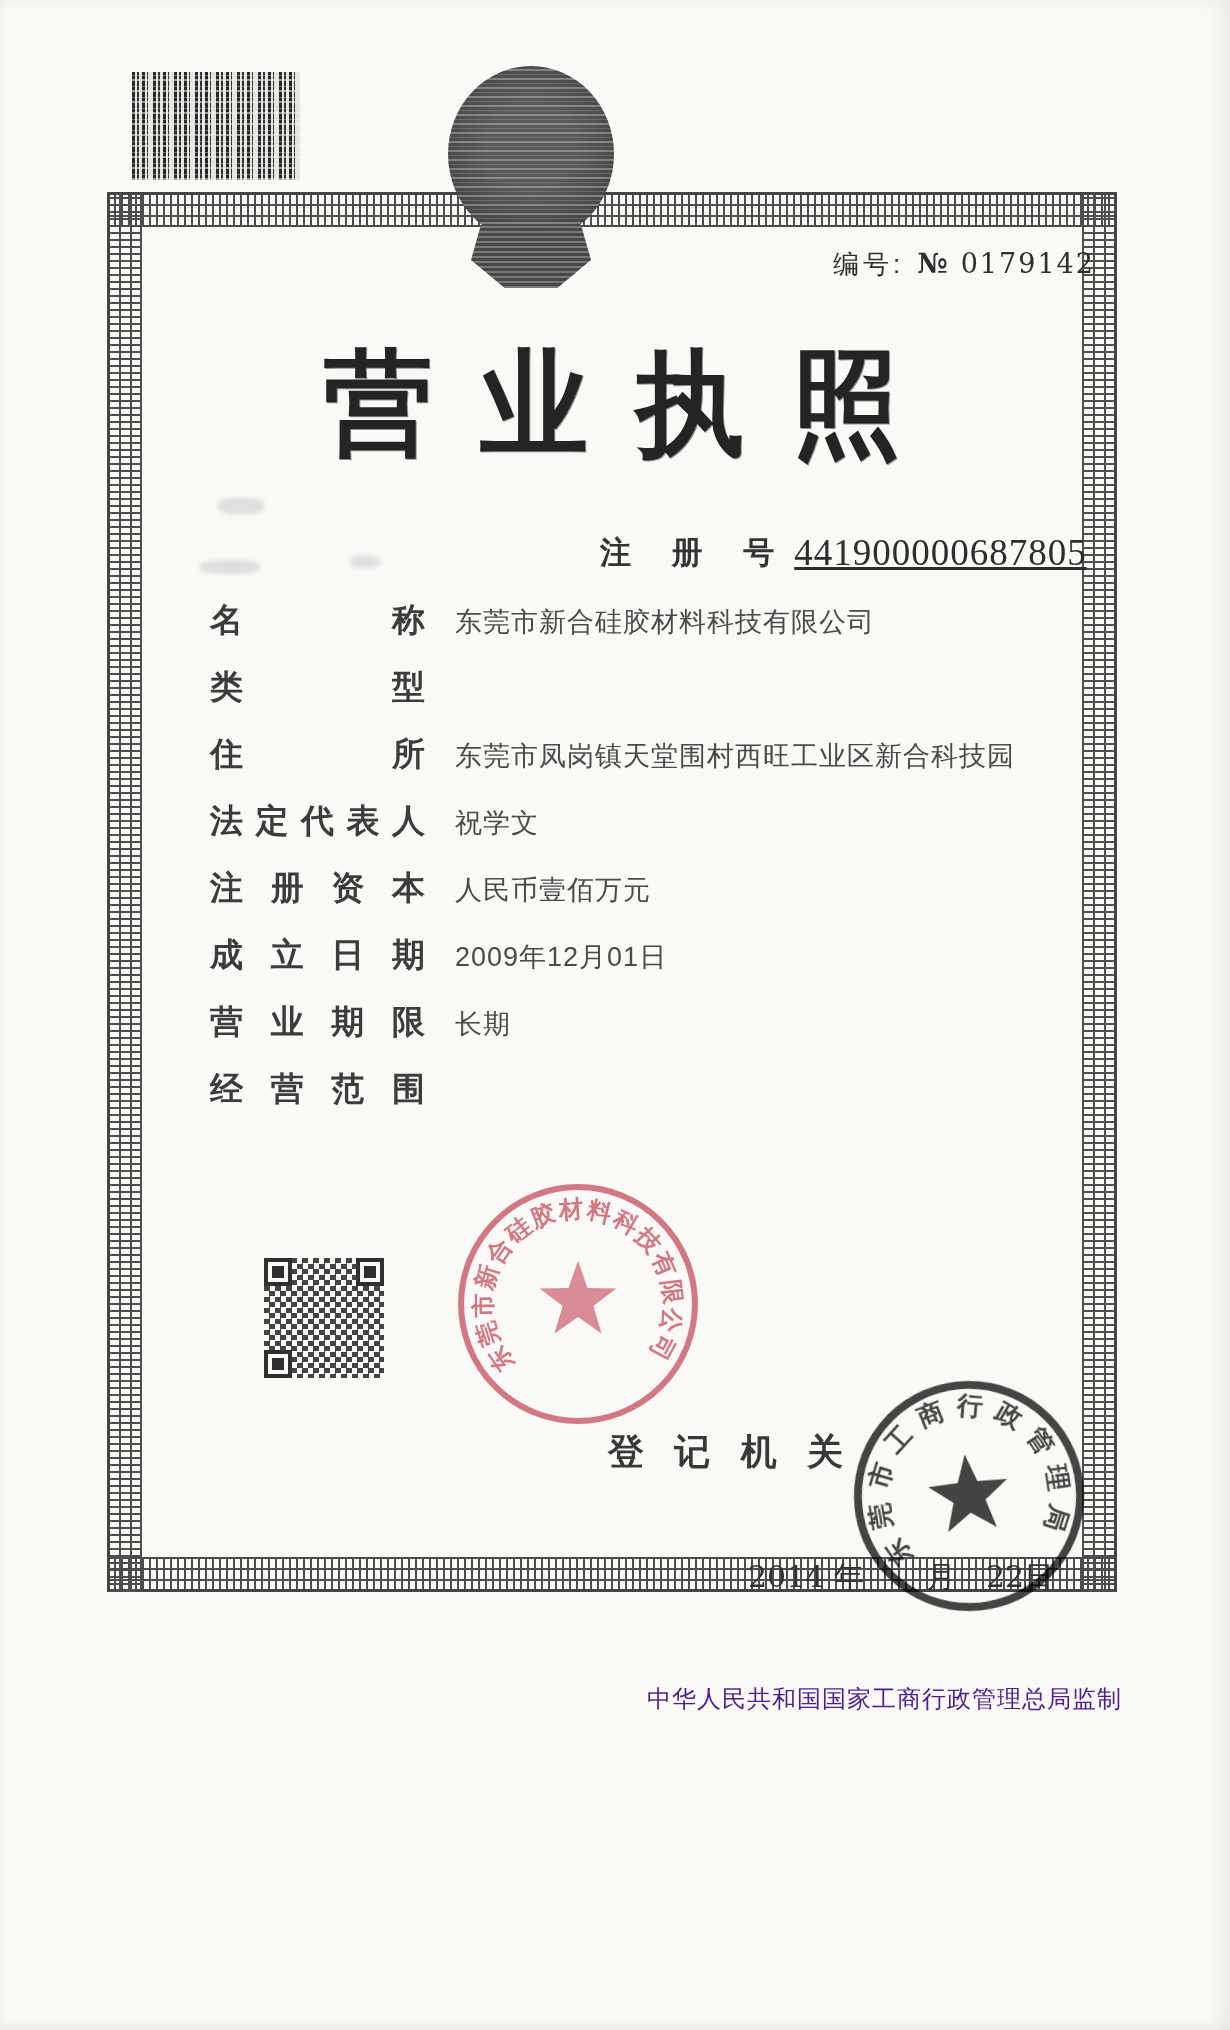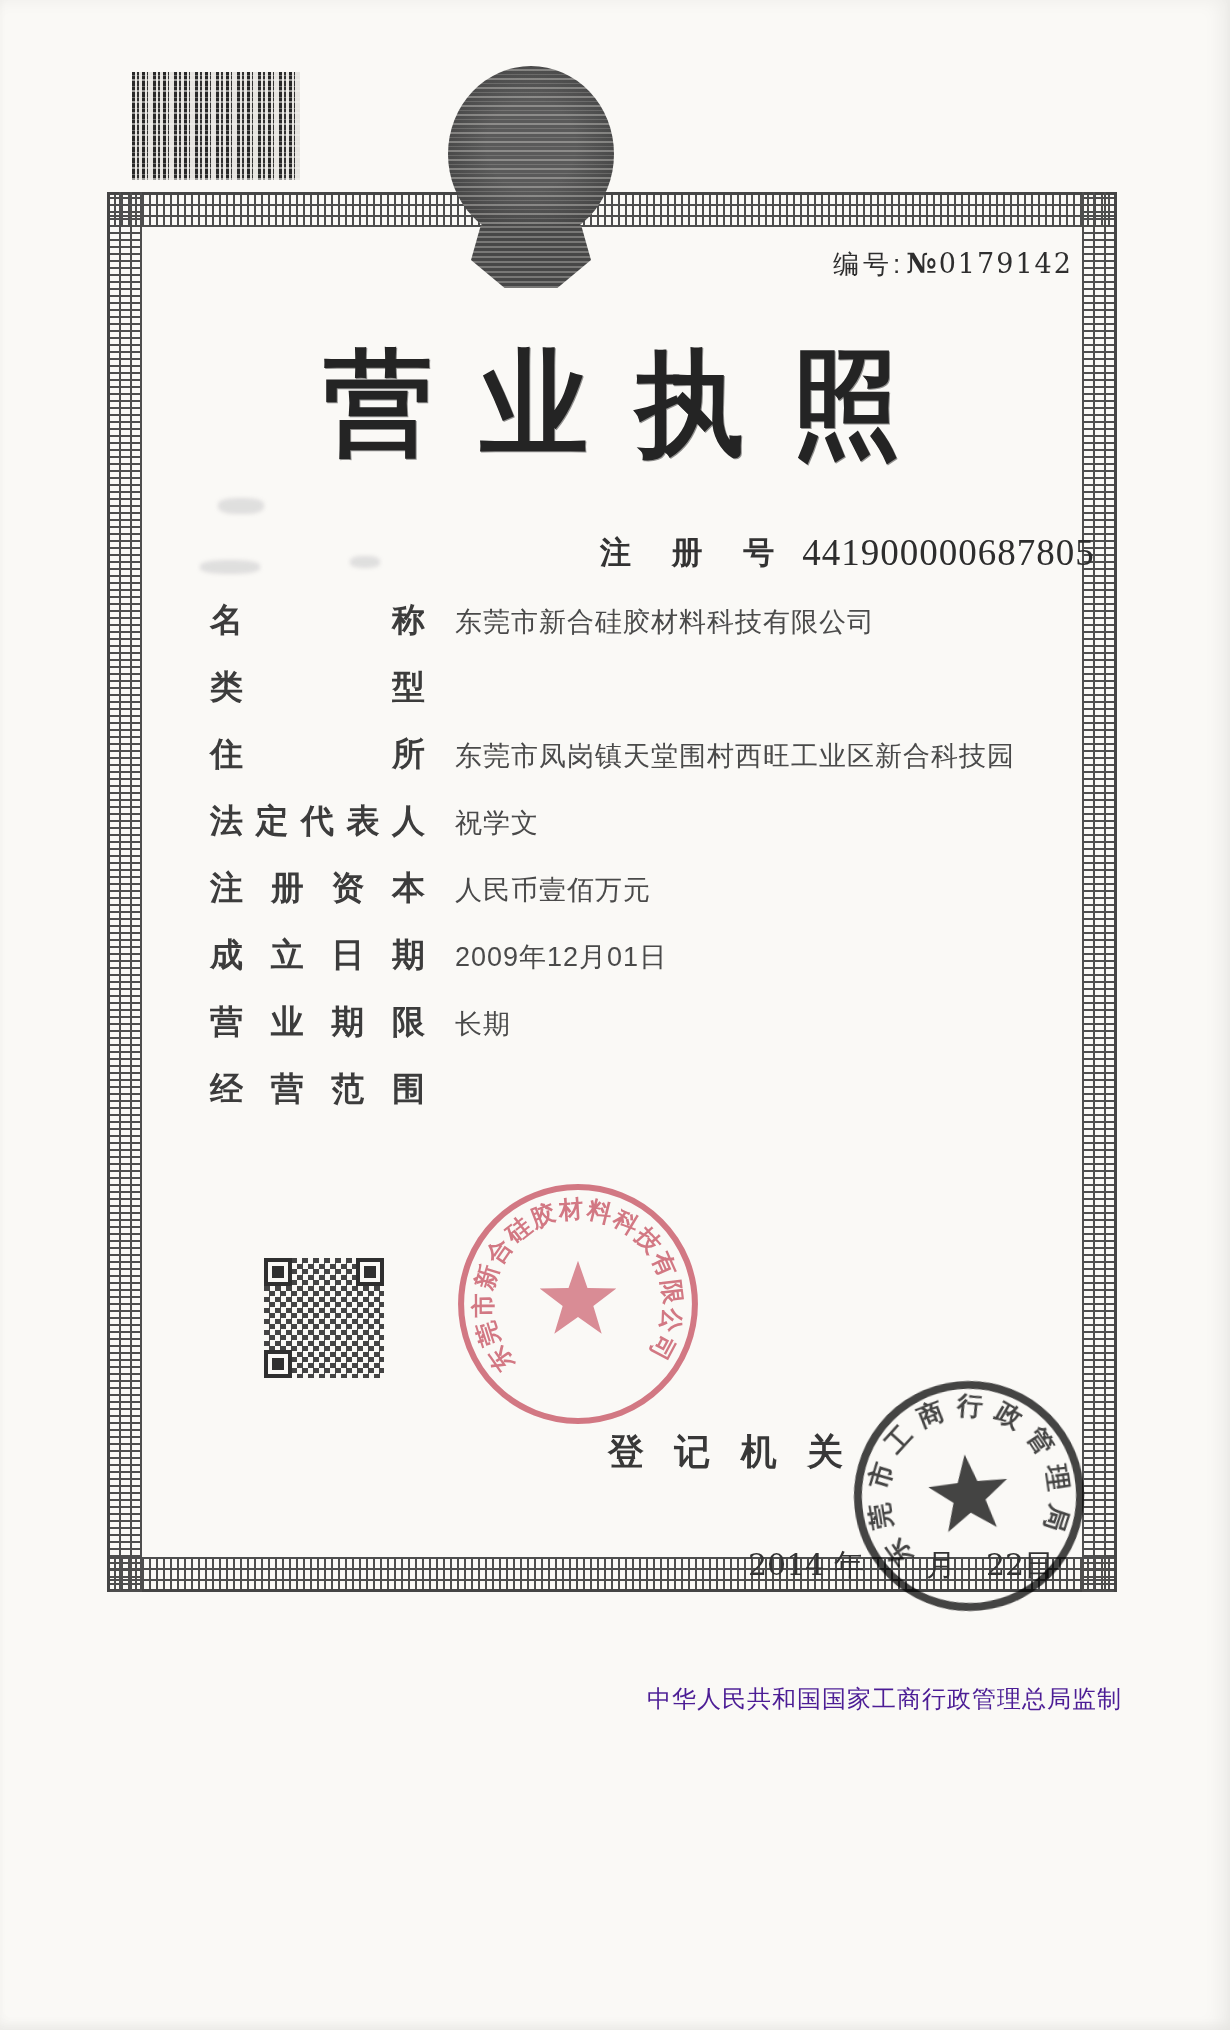--- a/index.html
+++ b/index.html
@@ -33,21 +33,21 @@
   .emblem .base {
     position:absolute; left:23px; top:160px; width:120px; height:62px;
     clip-path: polygon(8% 0, 92% 0, 100% 55%, 72% 100%, 28% 100%, 0 55%);
     background:
       repeating-linear-gradient(0deg, rgba(235,233,228,.3) 0 2px, rgba(0,0,0,0) 2px 5px),
       #474747;
     filter: blur(.5px);
   }
 
   .serial {
-    position:absolute; left:833px; top:247px; display:flex; align-items:baseline; gap:2px;
+    position:absolute; left:833px; top:247px; display:flex; align-items:baseline; gap:13px;
     color:#2e2e2e; z-index:3;
   }
   .serial .pfx { font-size:26px; letter-spacing:4px; }
   .serial .nosign { font-family:"DejaVu Serif", serif; font-weight:bold; font-size:28px; }
   .serial .num { font-family:"DejaVu Serif", serif; font-size:27px; letter-spacing:2px; }
 
   
   .frame { position:absolute; left:107px; top:192px; width:1010px; height:1400px; z-index:1; }
   .frame .strip { position:absolute; --ink:#4e4e4e; }
   .frame .h {
@@ -72,21 +72,21 @@
     position:absolute; left:107px; top:332px; width:1010px; z-index:2;
     text-align:center; font-family:"DejaVu Sans", sans-serif; font-weight:900;
     font-size:108px; letter-spacing:48px; padding-left:48px; color:#242424;
     text-shadow: 1px 1px 0 rgba(40,40,40,.5);
     transform: scaleY(1.06);
   }
 
   
   .regno { position:absolute; left:600px; top:531px; display:flex; align-items:center; z-index:2; }
   .regno .lbl { font-size:31px; letter-spacing:16px; color:#333; font-weight:600; }
-  .regno .num { font-family:"Liberation Serif", serif; font-size:37px; color:#2d2d2d; letter-spacing:1px; margin-left:12px; }
+  .regno .num { font-family:"Liberation Serif", serif; font-size:37px; color:#2d2d2d; letter-spacing:1px; margin-left:4px;text-decoration:underline; }
 
   
   .fields { position:absolute; left:210px; top:600px; width:890px; z-index:2; }
   .frow { display:flex; align-items:flex-start; min-height:67px; }
   .frow .flabel {
     display:flex; justify-content:space-between; width:215px; flex:0 0 215px;
     font-size:33px; font-weight:600; color:#3c3c3c; line-height:1.2;
   }
   .frow .fvalue {
     margin-left:30px; font-size:27px; color:#4a4a4a; line-height:1.35; padding-top:4px;
@@ -113,21 +113,21 @@
   .seal-red { left:452px; top:1178px; width:252px; height:252px; opacity:.72; filter:blur(.3px); }
   .seal-black { left:845px; top:1372px; width:248px; height:248px; opacity:.85; transform:rotate(-6deg); filter:blur(.2px); }
 
   
   .registry-label {
     position:absolute; left:608px; top:1428px; width:235px; display:flex; justify-content:space-between;
     font-size:36px; font-weight:600; color:#383838; z-index:2;
   }
   .issue-date { position:absolute; left:748px; top:1545px; display:flex; align-items:flex-end; z-index:2;
     font-family:"DejaVu Serif", serif; font-size:30px; color:#333; }
-  .issue-date .m { margin-left:62px; } .issue-date .d { margin-left:30px; }
+  .issue-date .m { margin-left:62px; } .issue-date .d { margin-left:30px;margin-top:12px; }
 
   
   .footer-left  { position:absolute; left:108px;  top:1602px; font-size:19px; color:#3e3e3e; letter-spacing:.5px; z-index:2; }
   .footer-right { position:absolute; right:108px; top:1683px; font-size:24px; color:#4c1d95; letter-spacing:1px; z-index:2; }
 
   
   .smudge { position:absolute; background:rgba(90,90,100,.16); filter:blur(2px); border-radius:40%; z-index:2; }
 </style>
 </head>
 <body>

